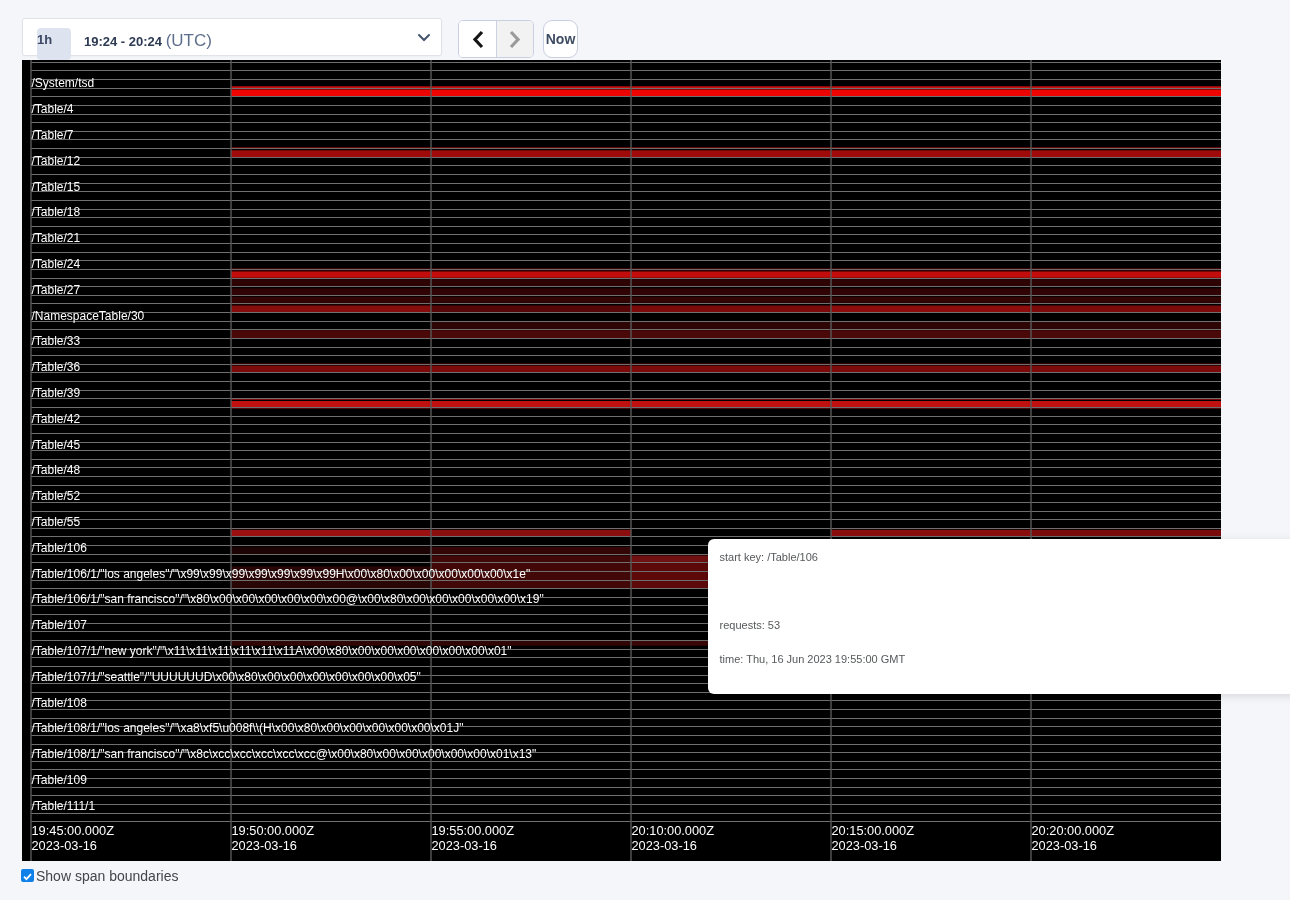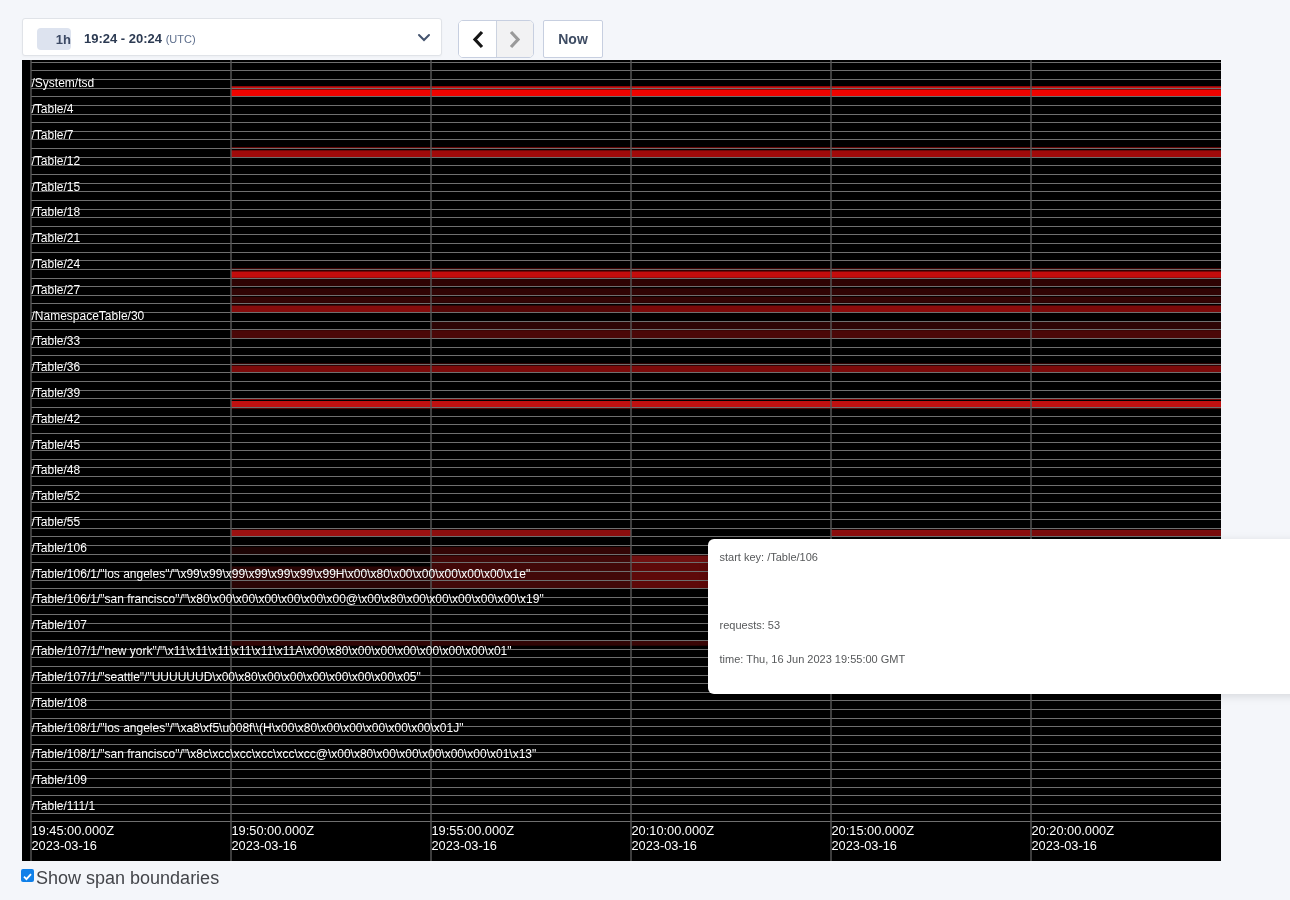--- a/index.html
+++ b/index.html
@@ -1,31 +1,31 @@
 <!DOCTYPE html>
 <html><head>
 <meta charset="utf-8">
 <style>
   * { margin:0; padding:0; box-sizing:border-box; }
   html,body { width:1290px; height:900px; background:#f4f6fa; font-family:"Liberation Sans",sans-serif; overflow:hidden; }
   .abs { position:absolute; }
   .timebox { left:22px; top:18px; width:420px; height:38px; background:#fff; border:1px solid #e0e3e8; border-radius:3px; box-shadow:0 1px 2px rgba(0,0,0,.03); }
-  .pill { left:37px; top:28px; width:34px; height:22px; background:#dde3ef; border-radius:4px; color:#3c4964; font-weight:bold; font-size:13px; line-height:23px; text-align:right; }
+  .pill { left:37px; top:28px; width:34px; height:32px; background:#dde3ef; border-radius:4px; color:#3c4964; font-weight:bold; font-size:13px; line-height:23px; text-align:left; }
   .trtext { left:84px; top:31px; font-size:13px; font-weight:bold; color:#2c3a52; }
-  .trtext span { font-weight:normal; color:#5e6f8d; font-size:11px;margin-top:18px; }
+  .trtext span { font-weight:normal; color:#5e6f8d; font-size:17px;margin-top:18px; }
   .chev { left:417px; top:33px; }
   .btngroup { left:458px; top:20px; width:76px; height:38px; border:1px solid #c7cfe0; border-radius:5px; background:#fff; overflow:hidden; }
   .bcell { position:absolute; top:0; width:37px; height:36px; }
-  .now { left:543px; top:20px; width:60px; height:38px; background:#fff; border:1px solid #c7cfe0; border-radius:2px; color:#3e4c63; font-weight:bold; font-size:14px; line-height:36px; text-align:center; }
+  .now { left:543px; top:20px; width:35px; height:38px; background:#fff; border:1px solid #c7cfe0; border-radius:9px; color:#3e4c63; font-weight:bold; font-size:14px; line-height:36px; text-align:center; }
   .canvas { left:22px; top:60px; width:1199px; height:801px; background:#86efac; }
   .tooltip { left:708px; top:539px; width:633px; height:155px; background:#fff; border-radius:6px; box-shadow:0 2px 10px rgba(0,0,0,.13); font-size:11px; color:#56585a; }
   .tooltip div { position:absolute; left:11.5px; white-space:nowrap; }
   .cbrow { left:21px; top:868px; }
   .cbox { position:absolute; left:0; top:1px; width:13px; height:13px; background:#0f80e9; border-radius:2px; }
-  .cblabel { position:absolute; left:15px; top:0; font-size:18px; color:#43454a; white-space:nowrap; }
+  .cblabel { position:absolute; left:15px; top:0; font-size:14px; color:#43454a; white-space:nowrap; }
 </style>
 </head>
 <body>
 <div class="abs timebox"></div>
 <div class="abs pill">1h</div>
 <div class="abs trtext">19:24 - 20:24 <span>(UTC)</span></div>
 <svg class="abs chev" width="14" height="9" viewBox="0 0 14 9">
     <path d="M2 2l5 5 5-5" stroke="#44536e" stroke-width="2" fill="none" stroke-linecap="round"></path>
   </svg>
 <div class="abs btngroup">

